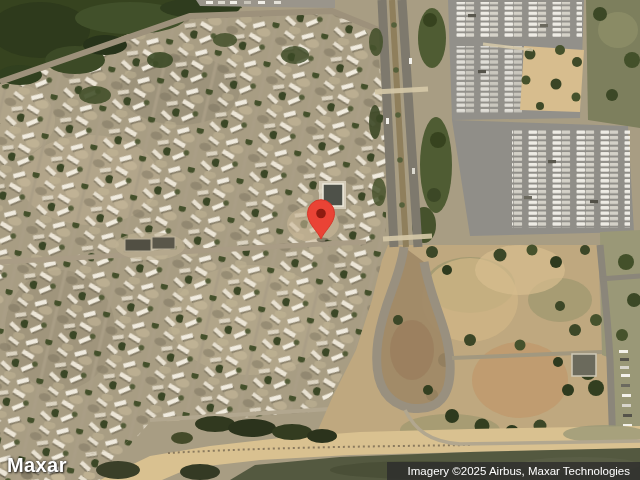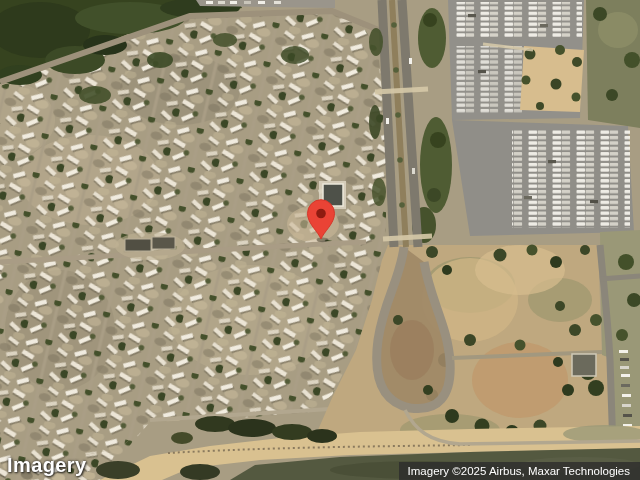--- a/index.html
+++ b/index.html
@@ -6,21 +6,21 @@
   .screen{position:relative;width:640px;height:480px;overflow:hidden;font-family:"Liberation Sans",sans-serif;background:#a89d83;}
   .screen svg{position:absolute;left:0;top:0;display:block;}
   .google-logo{
     position:absolute;left:7px;top:454px;
     font-size:20px;font-weight:600;letter-spacing:.4px;color:#fff;
     text-shadow:0 0 3px rgba(0,0,0,.85),1px 1px 2px rgba(0,0,0,.6);
     cursor:pointer;user-select:none;
   }
   .attribution{
     position:absolute;right:0;bottom:0;height:18px;line-height:18px;
-    padding:0 10px 0 9px;background:rgba(44,44,44,.78);
+    padding:0 10px 0 21px;background:rgba(44,44,44,.78);
     color:#fff;font-size:11.5px;white-space:nowrap;
   }
 </style>
 </head>
 <body>
 
 <div class="screen">
 
 <svg width="640" height="480" viewBox="0 0 640 480" xmlns="http://www.w3.org/2000/svg">
   <defs>
@@ -266,19 +266,19 @@
     <ellipse cx="580" cy="465" rx="60" ry="8" fill="#5d6148" opacity=".7"></ellipse>
   </g>
 
   <g transform="translate(321,239)">
     <ellipse cx="1.5" cy="0.8" rx="6" ry="2.4" fill="rgba(0,0,0,0.28)"></ellipse>
     <path d="M0 0 C-3 -7.5 -13.5 -15.5 -13.5 -25.5 A13.5 13.8 0 1 1 13.5 -25.5 C13.5 -15.5 3 -7.5 0 0 Z" fill="#EA4335" stroke="#D6372A" stroke-width="1"></path>
     <circle cx="0" cy="-25.5" r="4.8" fill="#8E1B10"></circle>
   </g>
 </svg>
 
-<div class="google-logo">Imagery</div>
+<div class="google-logo">Maxar</div>
 
 <div class="attribution">
   <span>Imagery ©2025 Airbus, Maxar Technologies</span>
 </div>
 
 </div>
 
 </body></html>

